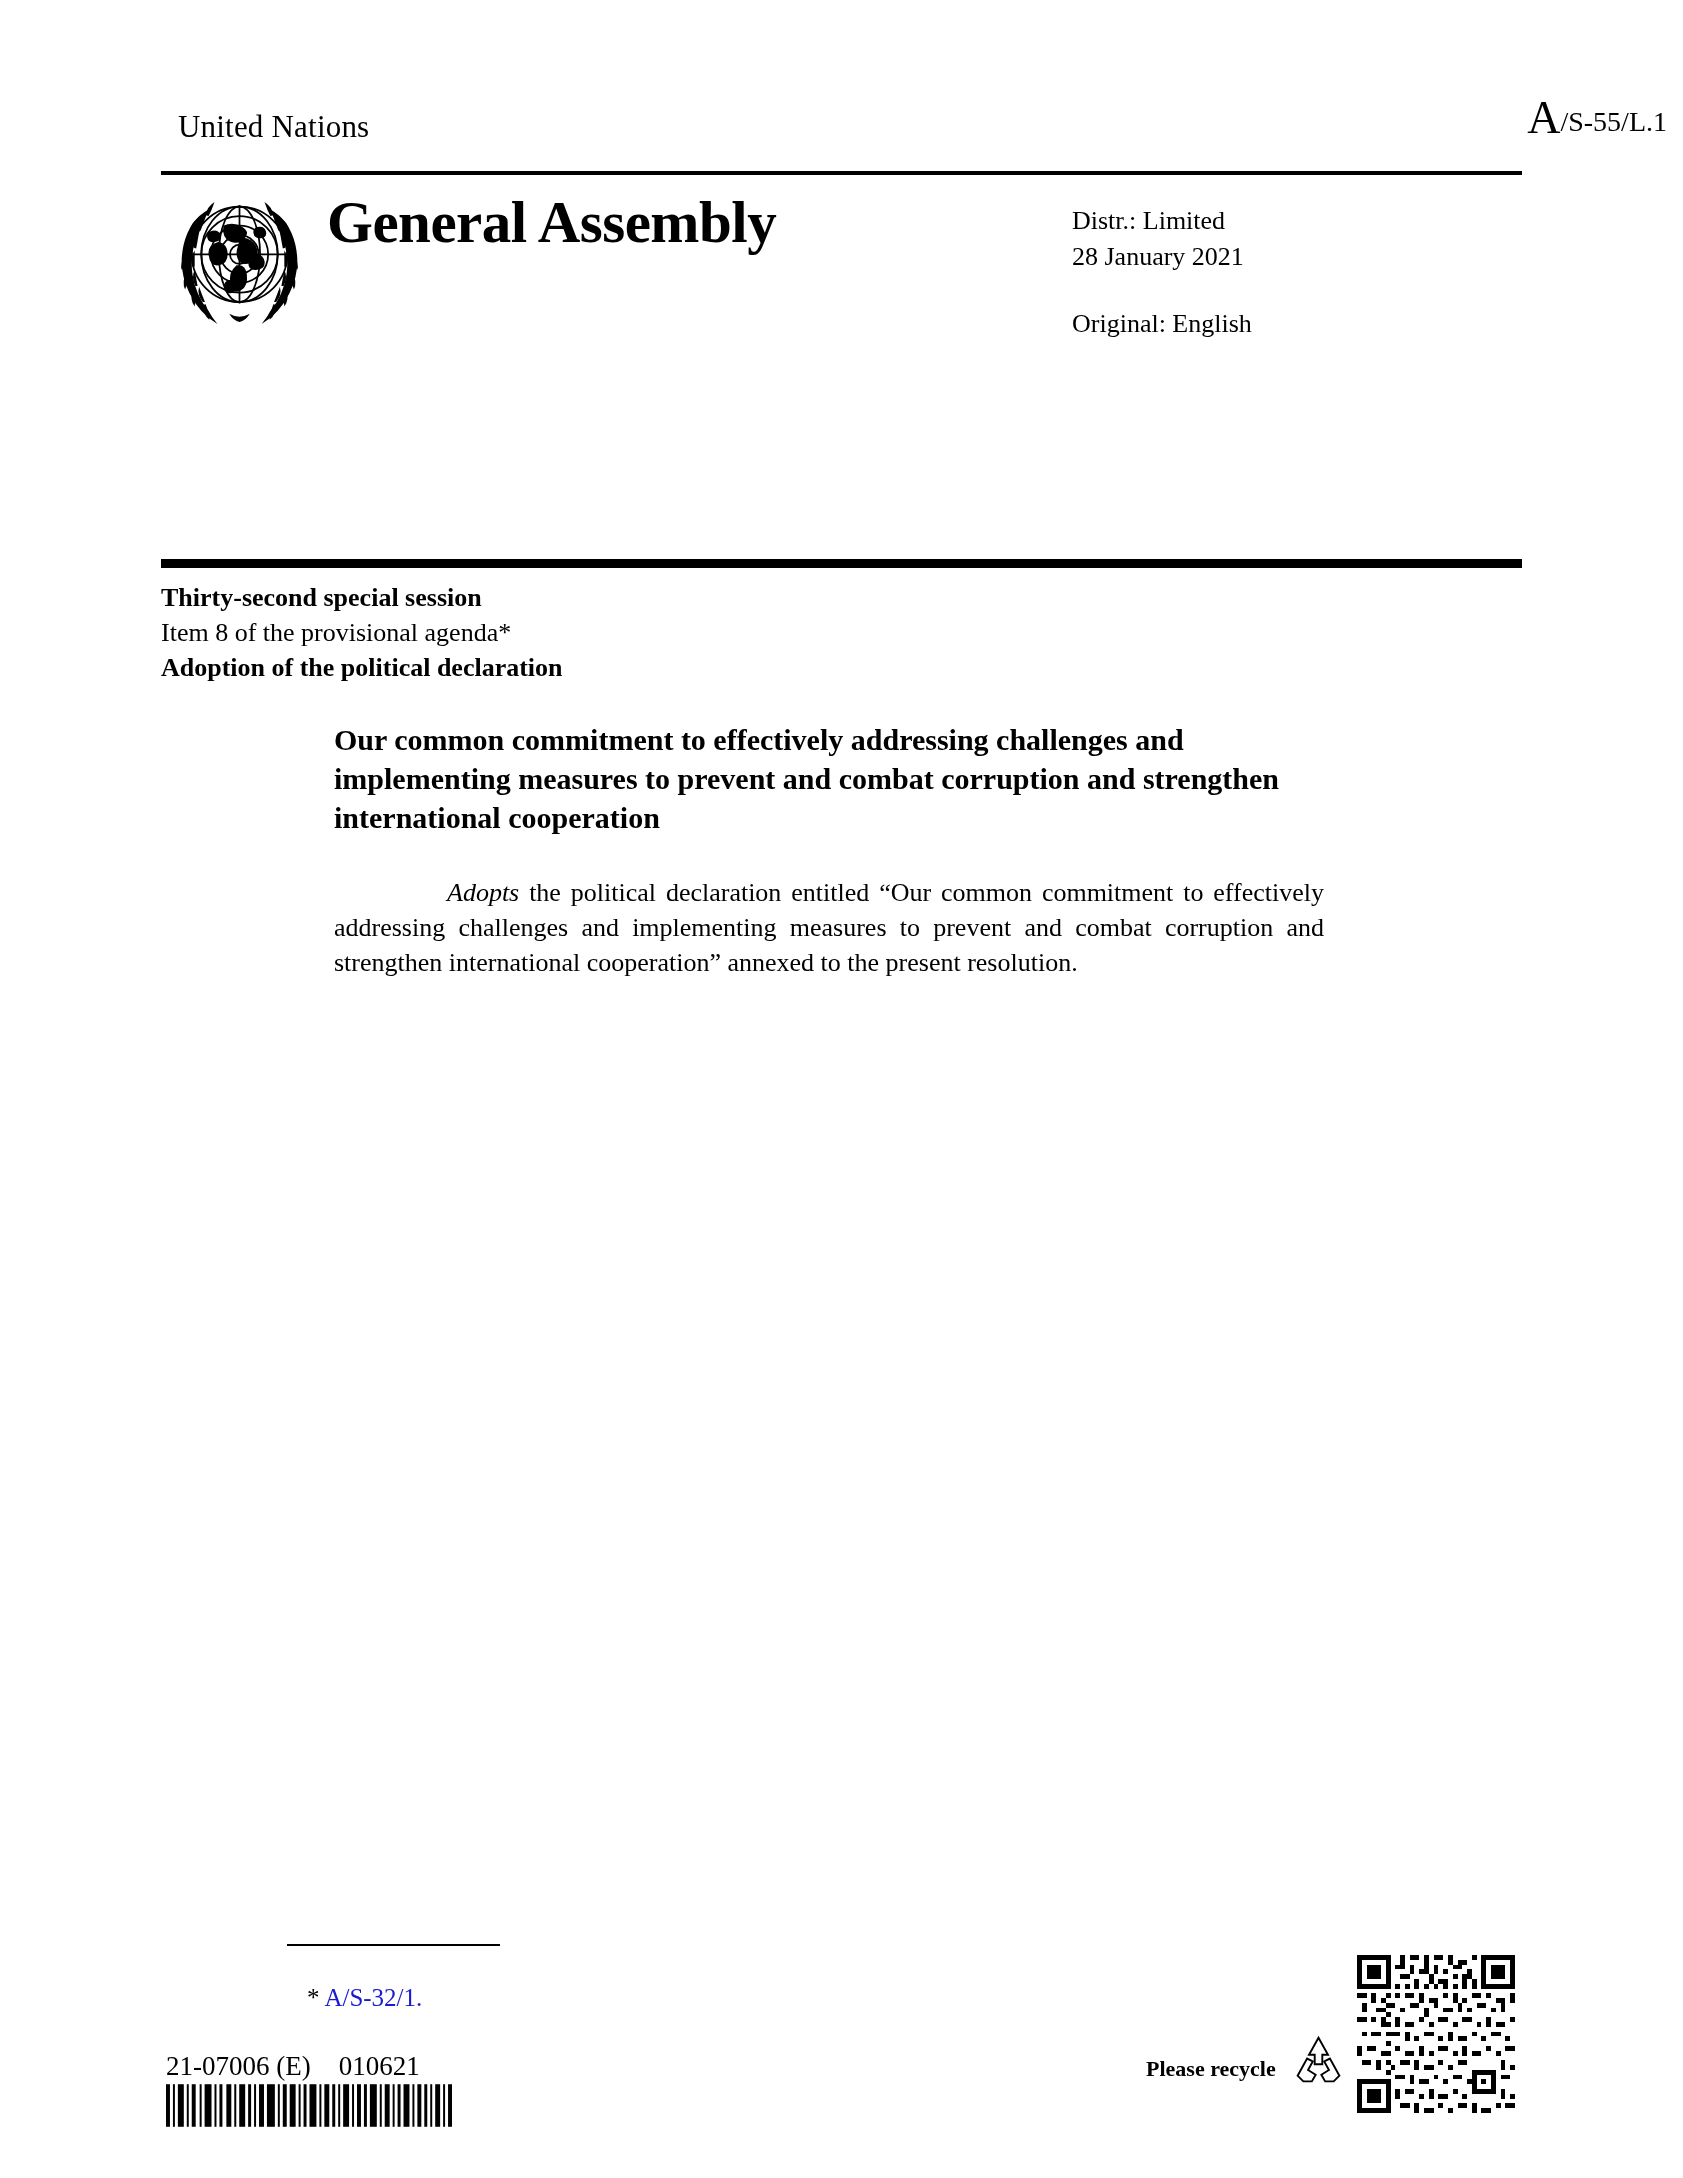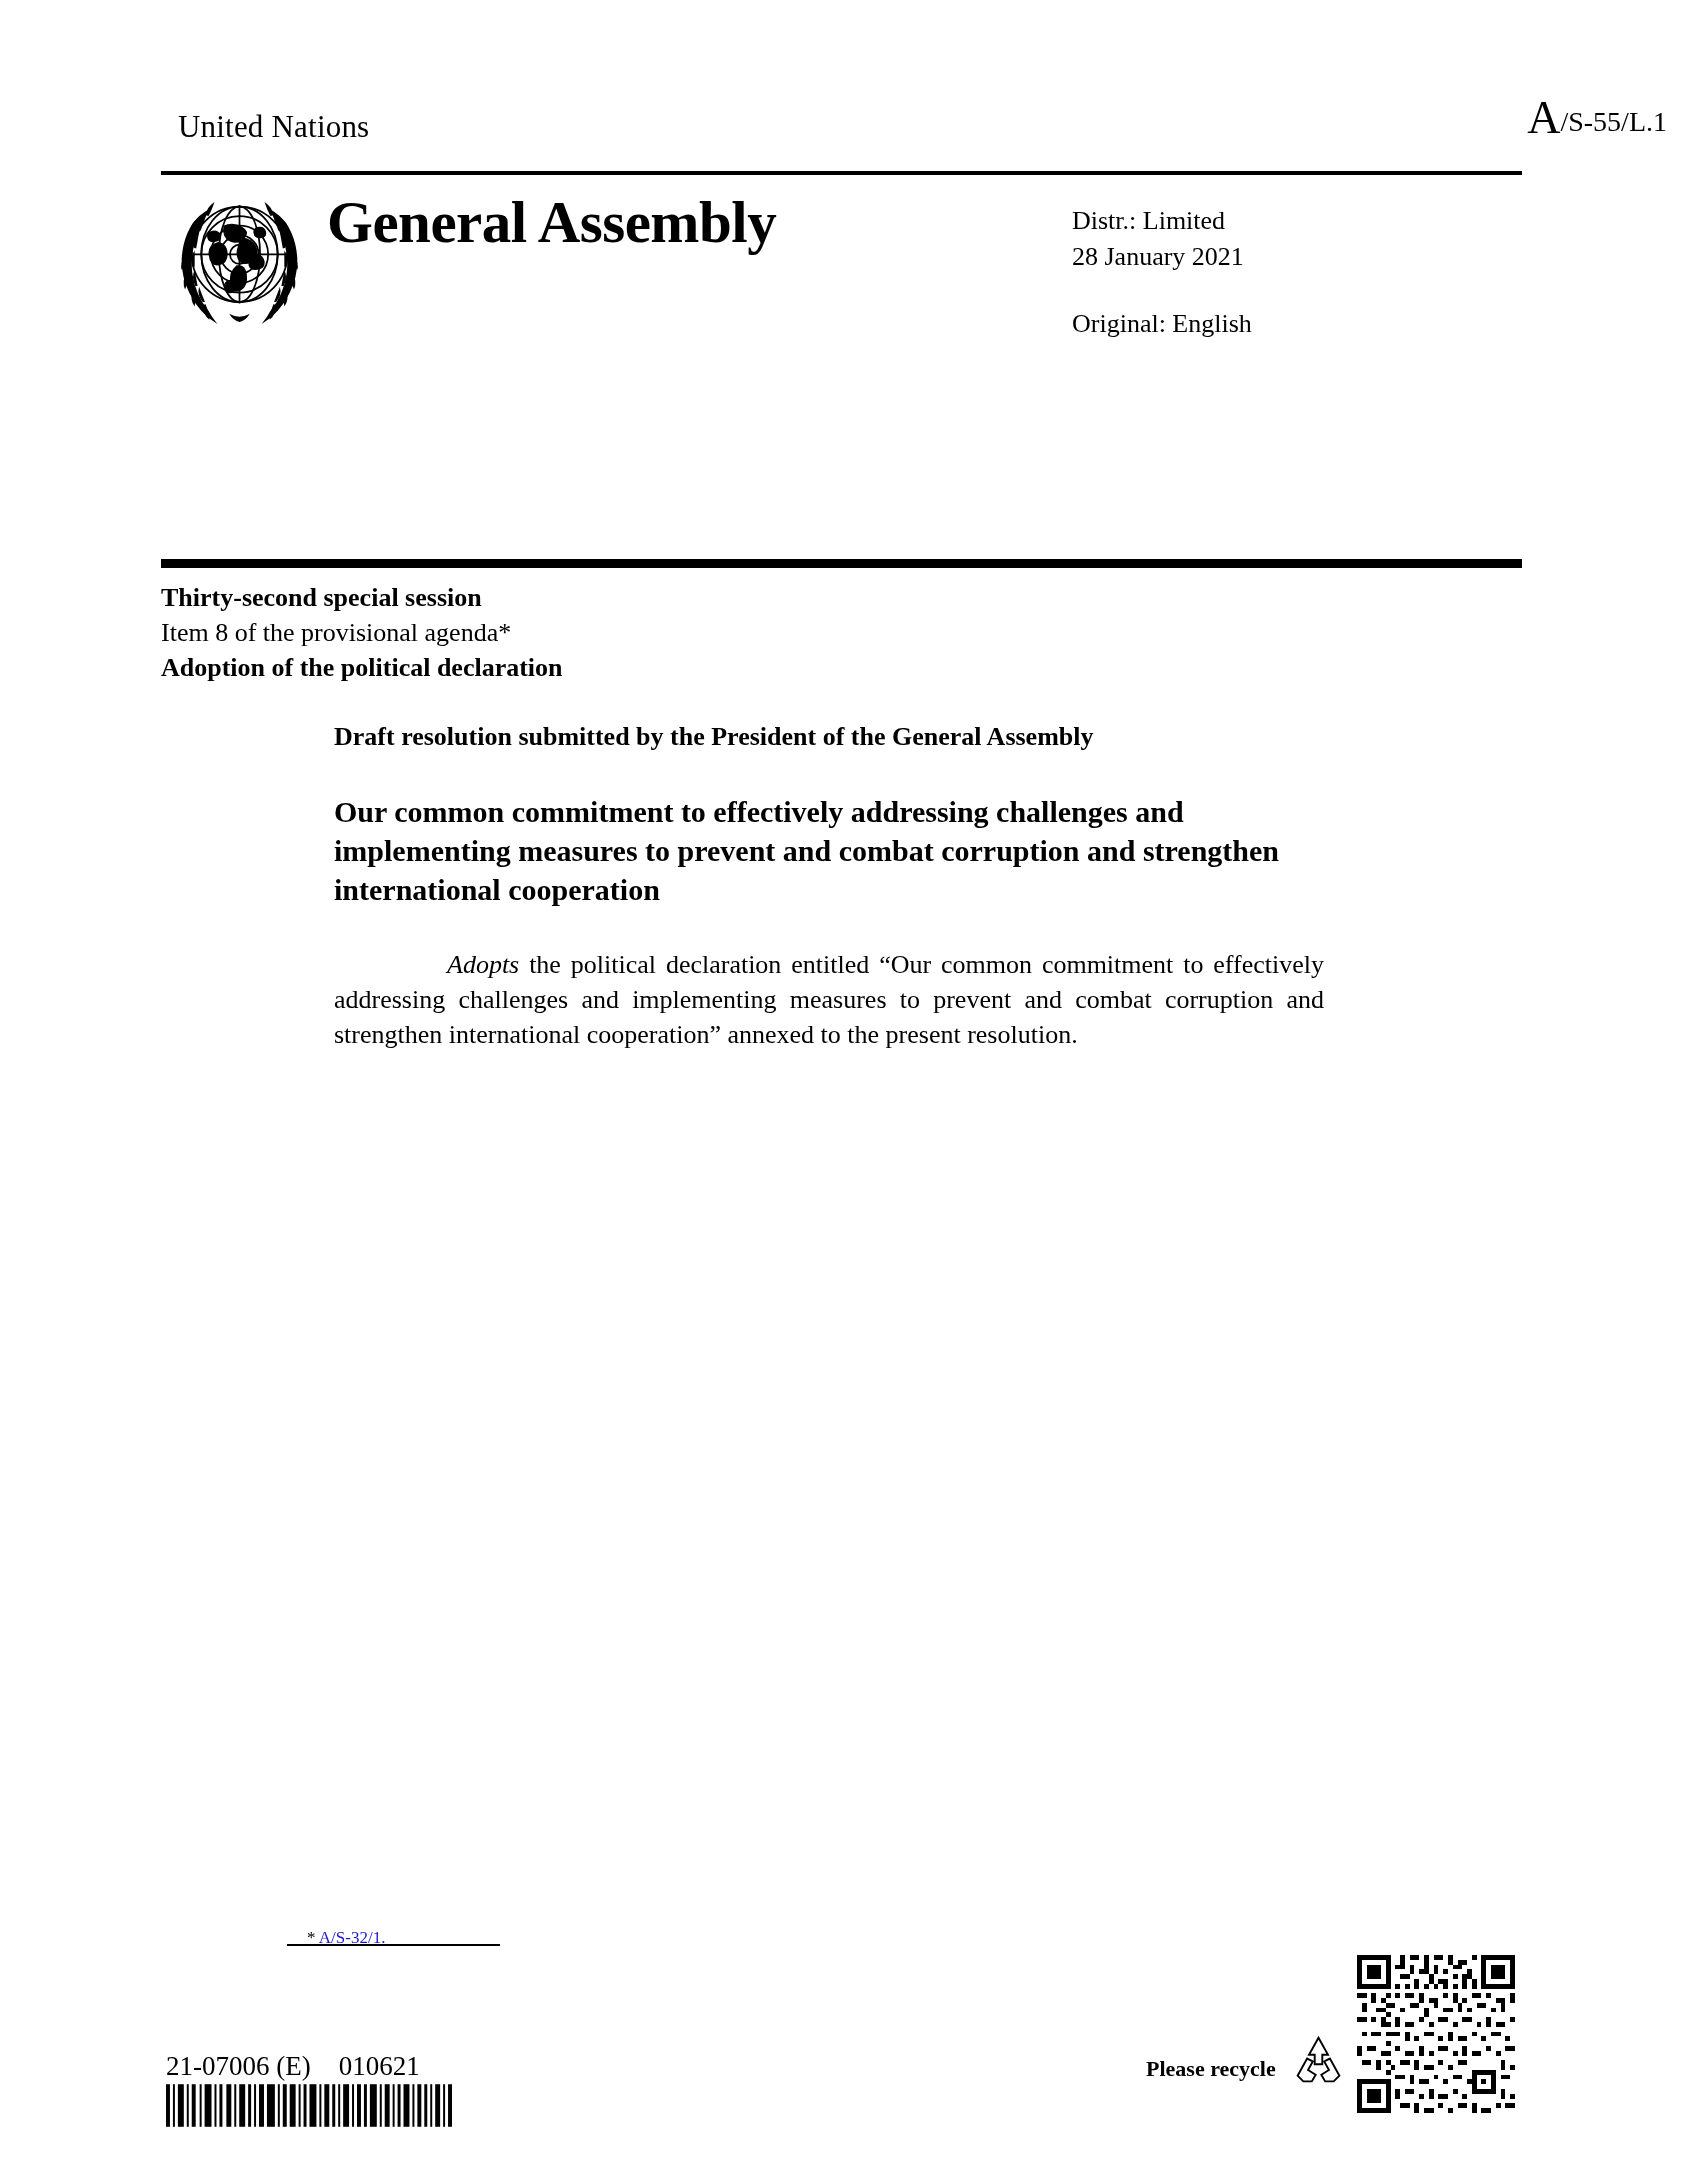--- a/index.html
+++ b/index.html
@@ -151,22 +151,22 @@
     position: absolute;
     left: 287px;
     top: 1944px;
     width: 213px;
     height: 2px;
     background: #000;
   }
   .footnote {
     position: absolute;
     left: 307px;
-    top: 1928px;
-    font-size: 17px;
+    top: 1984px;
+    font-size: 25px;
     white-space: nowrap;
   }
   .footnote .star { color: #000; }
   .footnote .link { color: #1a1ad0; }
 
   
   .jobno {
     position: absolute;
     left: 166px;
     top: 2051px;
@@ -294,21 +294,20 @@
 
   <div class="rule-thick"></div>
 
   <div class="session-block">
     <div class="b">Thirty-second special session</div>
     <div>Item 8 of the provisional agenda*</div>
     <div class="b">Adoption of the political declaration</div>
   </div>
 
   <div class="body-col">
-    <p class="draft-line">Draft resolution submitted by the President of the General Assembly</p>
 
     <h1 class="res-title">Our common commitment to effectively addressing challenges and implementing measures to prevent and combat corruption and strengthen international cooperation</h1>
 
 
     <p class="adopts-para"><span class="it">Adopts</span><span> the political declaration entitled “Our common commitment to effectively addressing challenges and implementing measures to prevent and combat corruption and strengthen international cooperation” annexed to the present resolution.</span></p>
   </div>
 
   <div class="footnote-rule"></div>
   <div class="footnote">
     <span class="star">*</span>

